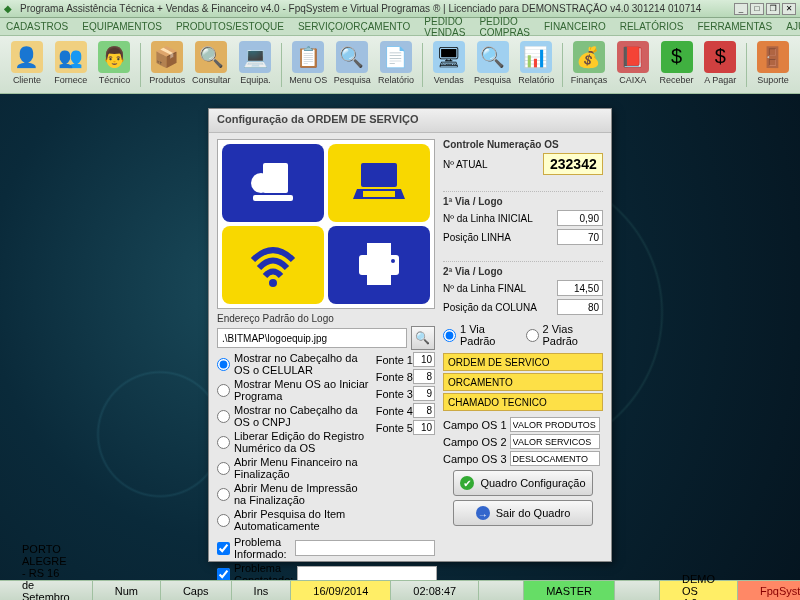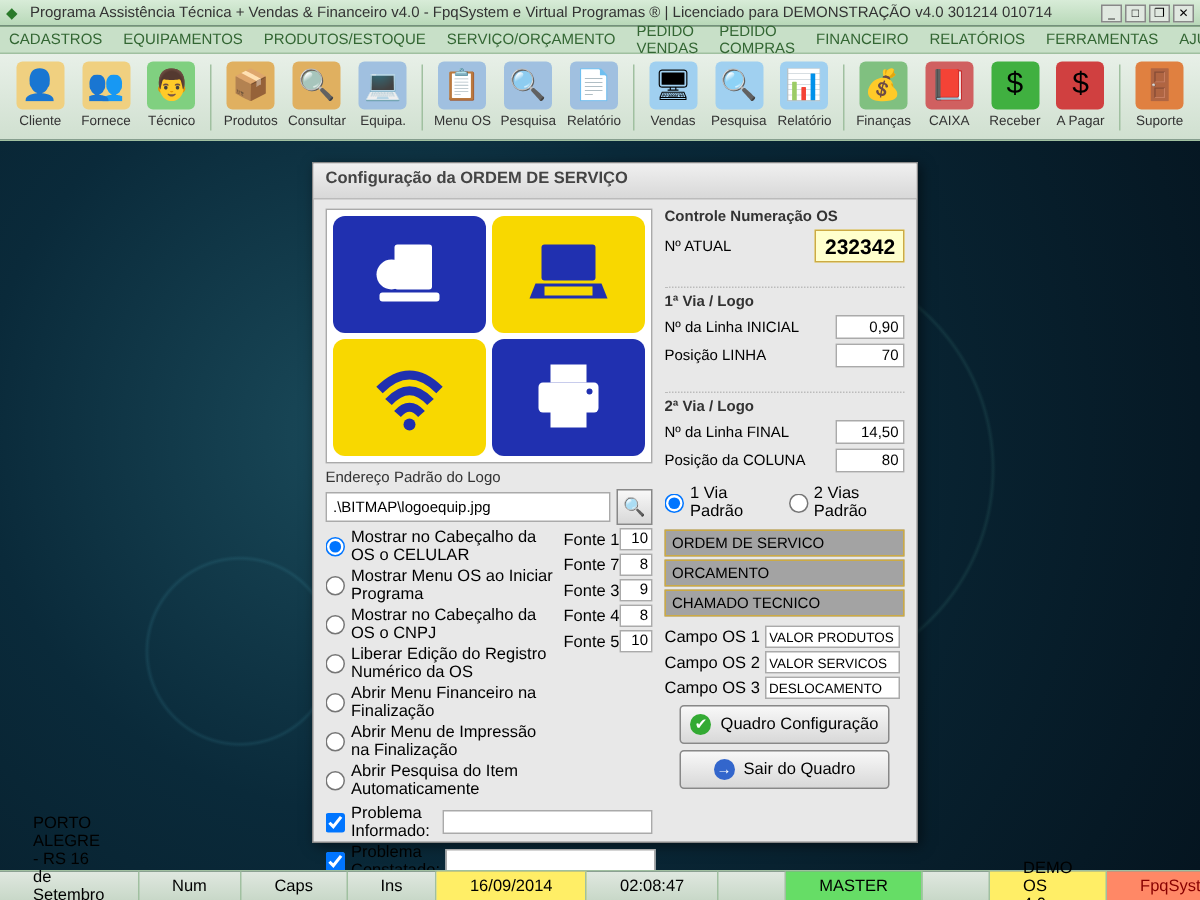--- a/index.html
+++ b/index.html
@@ -36,21 +36,21 @@
 .radio-row, .check-row { display:flex; align-items:center; gap:4px; margin:2px 0; font-size:10px; }
 .radio-row input, .check-row input { margin:0; }
 .check-input { flex:1; height:16px; border:1px solid #aaa; background:#fff; padding:0 3px; font-size:10px; }
 .group-label { font-size:10px; color:#333; margin-bottom:2px;font-weight:bold; }
 .num-display { background:#ffffcc; border:1px solid #ccaa44; padding:2px 6px; font-weight:bold; font-size:14px; text-align:right; }
 .form-row { display:flex; justify-content:space-between; align-items:center; margin:3px 0; }
 .form-row label { font-size:10px; }
 .form-row input { width:46px; height:16px; border:1px solid #aaa; text-align:right; padding:0 3px; font-size:10px; }
 .section-gap { margin-top:16px; border-top:1px dotted #bbb; padding-top:4px; }
 .via-radios { display:flex; gap:10px; margin:6px 0 4px; font-size:10px; }
-.yellow-input { width:100%; height:18px; background:#a3a3a3; border:1px solid #ccaa44; padding:0 4px; font-size:10px; margin-bottom:2px; }
+.yellow-input { width:100%; height:18px; background:#fde047; border:1px solid #ccaa44; padding:0 4px; font-size:10px; margin-bottom:2px; }
 .fonte-row { display:flex; align-items:center; justify-content:flex-end; gap:0; margin:2px 0; font-size:10px; }
 .fonte-row input { width:22px; height:15px; border:1px solid #aaa; text-align:right; padding:0 2px; font-size:10px; }
 .campo-row { display:flex; align-items:center; gap:3px; margin:2px 0; font-size:9px; }
 .campo-row .ci { width:90px; height:15px; border:1px solid #aaa; padding:0 2px; font-size:9px; }
 .btn { width:140px; height:26px; margin:4px auto; display:flex; align-items:center; justify-content:center; gap:6px; border:1px solid #888; background:linear-gradient(#f8f8f8,#d8d8d8); cursor:pointer; border-radius:3px; font-size:10px; }
 .btn .bi { width:14px; height:14px; border-radius:50%; display:inline-flex; align-items:center; justify-content:center; color:#fff; font-size:10px; }
 .statusbar { position:absolute; bottom:0; left:0; right:0; height:20px; background:linear-gradient(#e0e8e0,#c8d8c8); display:flex; align-items:center; border-top:1px solid #a0c0a0; font-size:10px; }
 .sb-cell { padding:0 22px; border-right:1px solid #a0c0a0; height:100%; display:flex; align-items:center; }
 .sb-yellow { background:#ffee66; }
 .sb-green { background:#66dd66; }
@@ -235,21 +235,21 @@
                 <input type="radio" name="optset" style="">
                 <span>Abrir Pesquisa do Item Automaticamente</span>
               </label>
             </div>
           <div class="fontes-col" id="fontes-col">
               <div class="fonte-row">
                 <span>Fonte 1</span>
                 <input value="10" style="">
               </div>
               <div class="fonte-row">
-                <span>Fonte 7</span>
+                <span>Fonte 8</span>
                 <input value="8" style="">
               </div>
               <div class="fonte-row">
                 <span>Fonte 3</span>
                 <input value="9" style="">
               </div>
               <div class="fonte-row">
                 <span>Fonte 4</span>
                 <input value="8" style="">
               </div>

